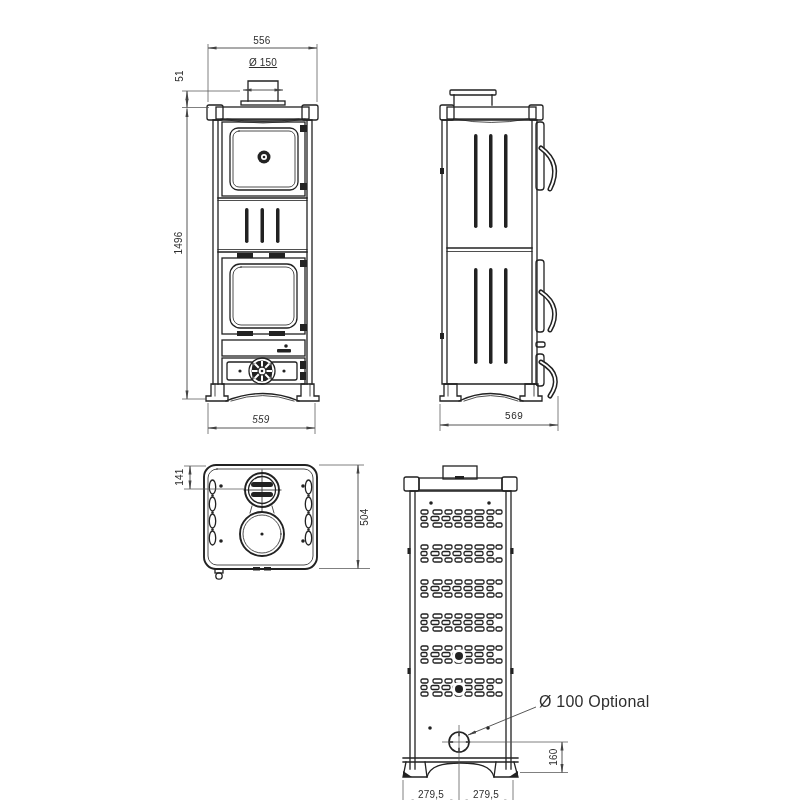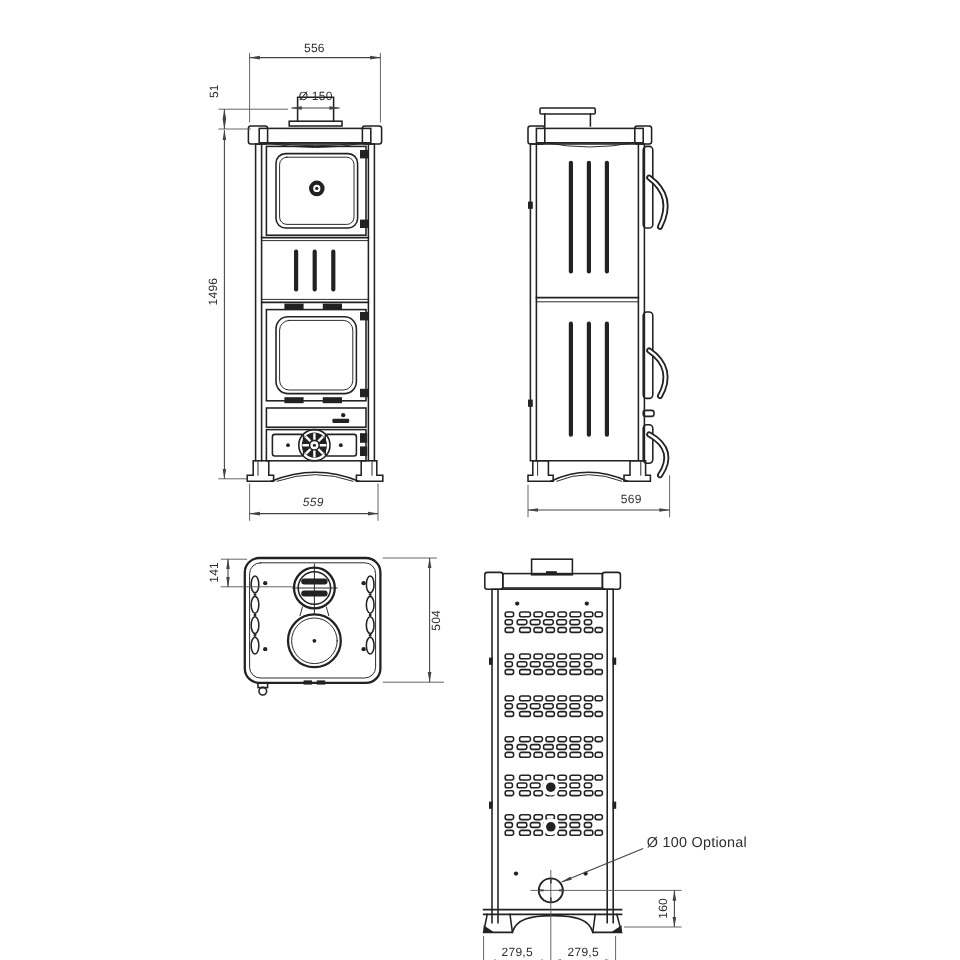--- a/index.html
+++ b/index.html
@@ -15,21 +15,21 @@
   .obj .mask{fill:#ffffff;stroke:none;}
   .obj .lever{stroke-width:5;stroke-linecap:round;}
   .obj .leverin{stroke:#ffffff;stroke-width:2;stroke-linecap:round;}
   
   .dim{stroke:#444444;fill:none;stroke-width:0.9;stroke-linecap:butt;}
   .dim .ext{stroke:#555555;stroke-width:0.75;}
   
   .dim-label{position:absolute;font-size:10px;color:#2e2e2e;text-align:center;
              letter-spacing:0.2px;line-height:12px;white-space:nowrap;}
   .rot{transform:rotate(-90deg);transform-origin:center center;}
-  .callout{font-size:12px;text-align:left;}
+  .callout{font-size:16px;text-align:left;}
 </style>
 </head>
 <body>
 
 <div class="canvas">
 
 <svg width="800" height="800" viewBox="0 0 800 800">
   <defs>
     <marker id="arr" viewBox="0 0 10 4" refX="9.5" refY="2" markerWidth="10" markerHeight="4" orient="auto-start-reverse">
       <path d="M0,0.3 L10,2 L0,3.7 Z" fill="#444444"></path>
@@ -299,24 +299,24 @@
       <line x1="562" y1="714" x2="562" y2="744.5" marker-start="url(#arr)" marker-end="url(#arr)"></line>
       <path class="ext" d="M403,752 V778 M513,752 V778 M459,697 V778"></path>
       <line x1="405" y1="773" x2="459" y2="773" marker-start="url(#arr)" marker-end="url(#arr)"></line>
       <line x1="459" y1="773" x2="513" y2="773" marker-start="url(#arr)" marker-end="url(#arr)"></line>
       <line x1="468" y1="707" x2="536" y2="679" marker-start="url(#arr)"></line>
     </g>
   </g>
 </svg>
 
   <span class="dim-label" style="left:232px;top:7px;width:60px;">556</span>
-  <span class="dim-label" style="left:233px;top:47px;width:60px;">Ø 150</span>
+  <span class="dim-label" style="left:233px;top:29px;width:60px;text-decoration:underline;">Ø 150</span>
   <span class="dim-label rot" style="left:167px;top:42px;width:26px;height:12px;">51</span>
   <span class="dim-label rot" style="left:162px;top:209px;width:34px;height:12px;">1496</span>
   <span class="dim-label" style="left:231px;top:386px;width:60px;font-style:italic;">559</span>
-  <span class="dim-label" style="left:496px;top:383px;width:60px;">569</span>
+  <span class="dim-label" style="left:484px;top:383px;width:60px;font-family:Liberation Mono, monospace;">569</span>
   <span class="dim-label rot" style="left:166px;top:443px;width:28px;height:12px;">141</span>
   <span class="dim-label rot" style="left:351px;top:483px;width:28px;height:12px;">504</span>
   <span class="dim-label callout" style="left:539px;top:668px;width:120px;">Ø 100 Optional</span>
   <span class="dim-label rot" style="left:540px;top:723px;width:28px;height:12px;">160</span>
   <span class="dim-label" style="left:406px;top:761px;width:50px;">279,5</span>
   <span class="dim-label" style="left:461px;top:761px;width:50px;">279,5</span>
 </div>
 
 </body></html>

